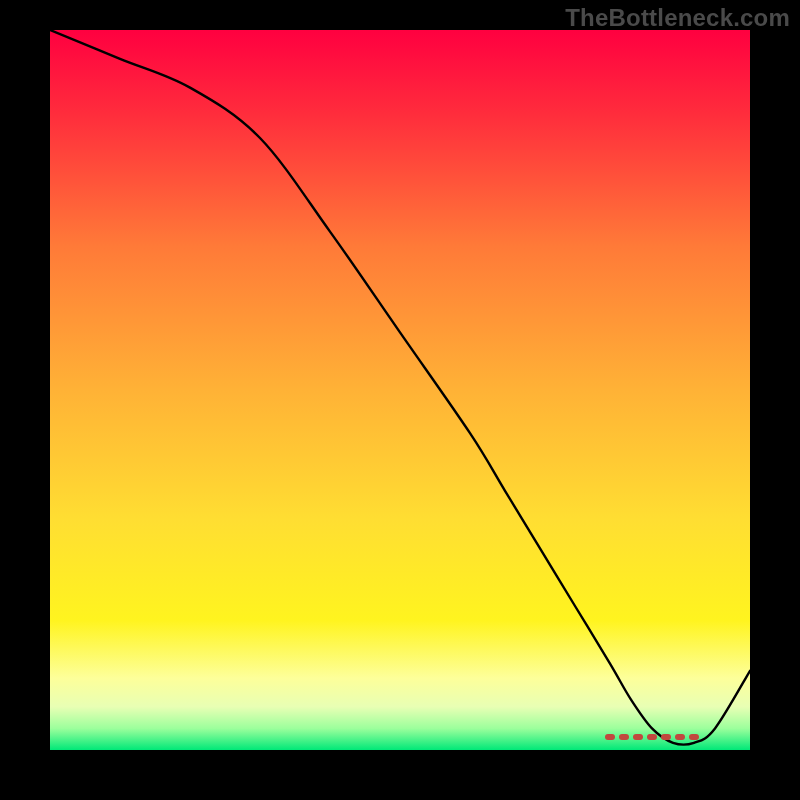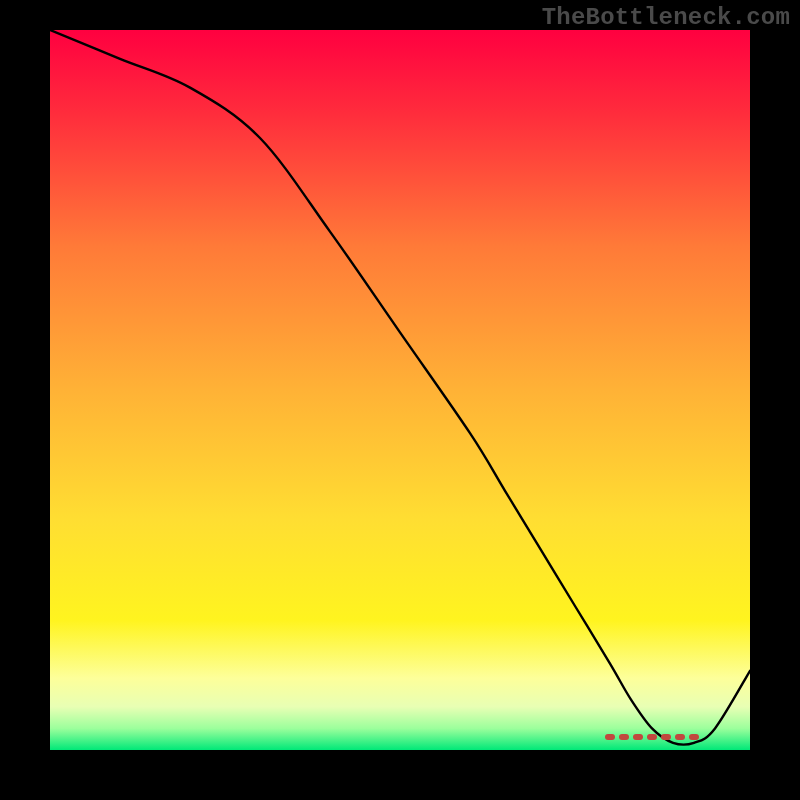--- a/index.html
+++ b/index.html
@@ -9,21 +9,20 @@
     height: 800px;
     background: #000;
     overflow: hidden;
     font-family: Arial, Helvetica, sans-serif;
   }
   .frame {
     position: relative;
     width: 800px;
     height: 800px;
     background: #000;
-    font-family: Liberation Mono, monospace;
   }
   .watermark {
     position: absolute;
     top: 4px;
     right: 10px;
     font-size: 24px;
     font-weight: 600;
     color: #4a4a4a;
     letter-spacing: 0.2px;
     z-index: 3;

